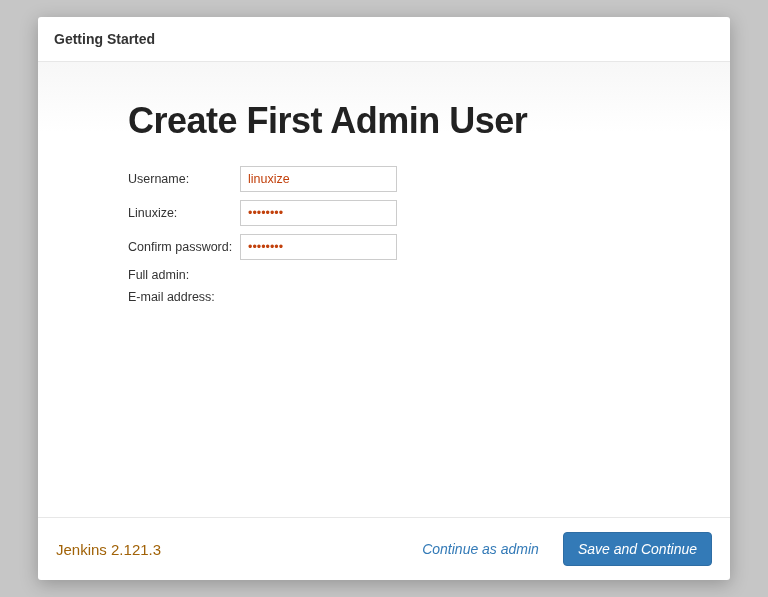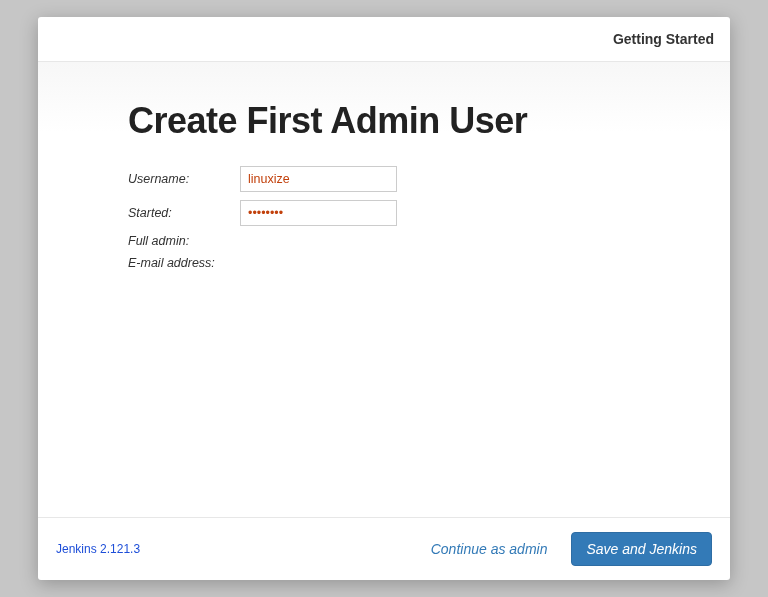--- a/index.html
+++ b/index.html
@@ -23,21 +23,20 @@
       bottom: 17px;
       background: #ffffff;
       border-radius: 3px;
       box-shadow: 0 4px 18px rgba(0,0,0,0.25);
       display: flex;
       flex-direction: column;
     }
     .modal-header {
       padding: 14px 16px;
       border-bottom: 1px solid #e7e7e7;
-      text-align: right;
     }
     .modal-header h4 {
       font-size: 14px;
       font-weight: 700;
       color: #333;
     }
     .modal-body {
       flex: 1;
       overflow: auto;
       background: linear-gradient(#f7f7f7, #ffffff 70px);
@@ -55,21 +54,20 @@
     .form-row {
       display: flex;
       align-items: center;
       margin-bottom: 8px;
     }
     .form-label {
       width: 112px;
       font-size: 12.5px;
       color: #333;
       padding-right: 6px;
-      font-style: italic;
     }
     .form-input {
       width: 157px;
       height: 26px;
       border: 1px solid #ccc;
       padding: 3px 7px;
       font-size: 12.5px;
       color: #c2410c;
       font-family: inherit;
       border-radius: 0;
@@ -77,22 +75,22 @@
     .form-input.autofill {
       background: #faffbd;
     }
     .modal-footer {
       border-top: 1px solid #e7e7e7;
       padding: 14px 18px;
       display: flex;
       align-items: center;
     }
     .version {
-      font-size: 12px;
-      color: #1d4ed8;
+      font-size: 15px;
+      color: #a16207;
       flex: 1;
     }
     .btn {
       font-size: 14px;
       padding: 8px 14px;
       border-radius: 4px;
       cursor: pointer;
       border: none;
       font-family: inherit;
       margin-left: 10px;
@@ -119,33 +117,37 @@
   <div class="modal-body">
     <div class="content">
       <h1 class="page-title">Create First Admin User</h1>
 
       <div class="form-row">
         <label class="form-label">Username:</label>
         <input type="text" class="form-input" value="linuxize" style="">
       </div>
 
       <div class="form-row">
-        <label class="form-label">Started:</label>
+        <label class="form-label">Linuxize:</label>
         <input type="password" class="form-input" value="••••••••" style="">
       </div>
 
+      <div class="form-row">
+        <label class="form-label">Confirm password:</label>
+        <input type="password" class="form-input" value="••••••••" style="">
+      </div>
 
       <div class="form-row">
         <label class="form-label">Full admin:</label>
       </div>
 
       <div class="form-row">
         <label class="form-label">E-mail address:</label>
       </div>
     </div>
   </div>
 
   <div class="modal-footer">
     <div class="version">Jenkins 2.121.3</div>
     <button class="btn btn-link">Continue as admin</button>
-    <button class="btn btn-primary">Save and Jenkins</button>
+    <button class="btn btn-primary">Save and Continue</button>
   </div>
 </div>
 
 </body></html>

